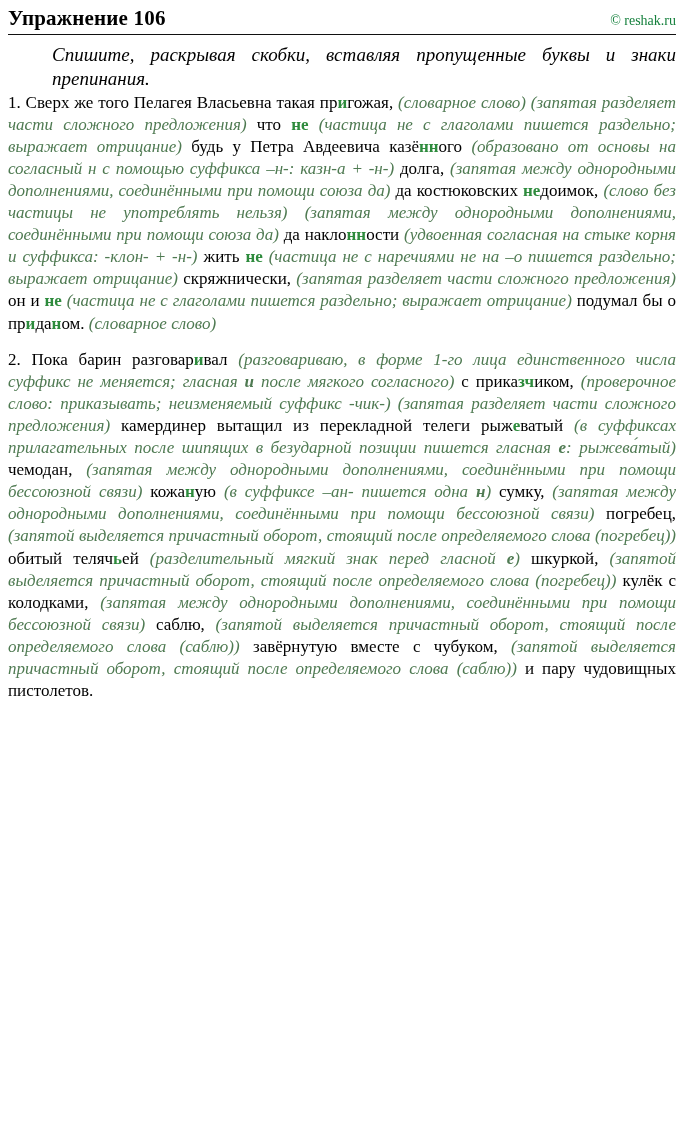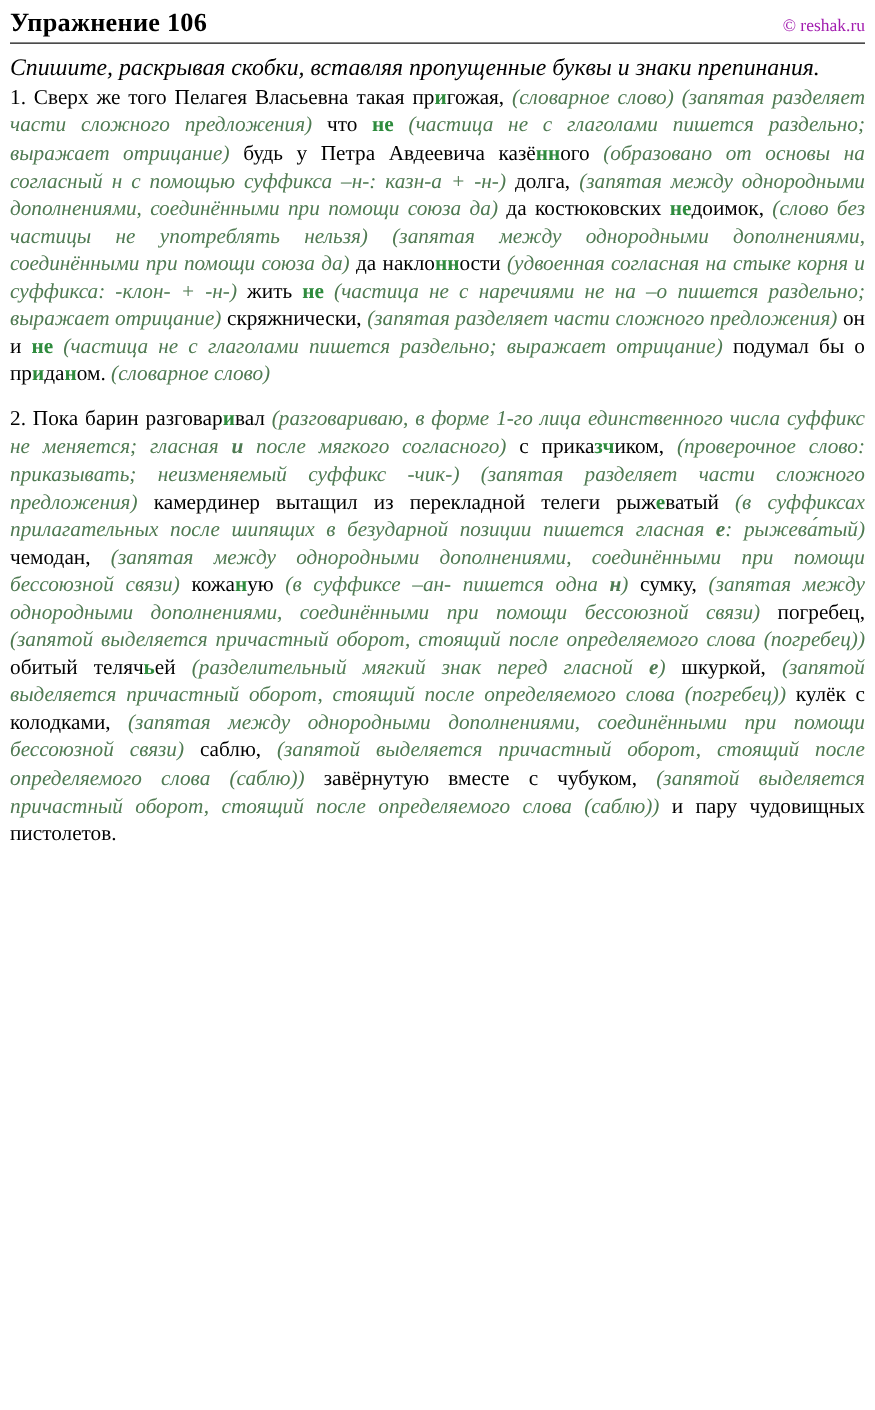--- a/index.html
+++ b/index.html
@@ -9,46 +9,47 @@
   }
   body {
     width: 700px;
     font-family: "Liberation Serif", "DejaVu Serif", serif;
     color: #000000;
   }
   .page {
     width: 700px;
     min-height: 1128px;
     box-sizing: border-box;
-    padding: 6px 8px 10px 8px;
+    padding: 6px 24px 10px 8px;
     position: relative;
   }
   .header {
     display: flex;
     align-items: baseline;
     justify-content: space-between;
     padding-bottom: 3px;
     border-bottom: 1px solid #111111;
   }
   .header-title {
     font-size: 21px;
     font-weight: bold;
     letter-spacing: 0.2px;
   }
   .header-brand {
     font-size: 14px;
-    color: #a21caf;
+    color: #15803d;
     font-family: "Liberation Serif", serif;
   }
   .task {
     margin-top: 8px;
     font-size: 19px;
     font-style: italic;
     line-height: 1.28;
     text-align: justify;
+    margin-left: 44px;
   }
   .answer {
     font-size: 17px;
     line-height: 1.3;
     text-align: justify;
   }
   .answer p {
     margin: 0 0 14px 0;
     text-align: justify;
     text-justify: inter-word;

